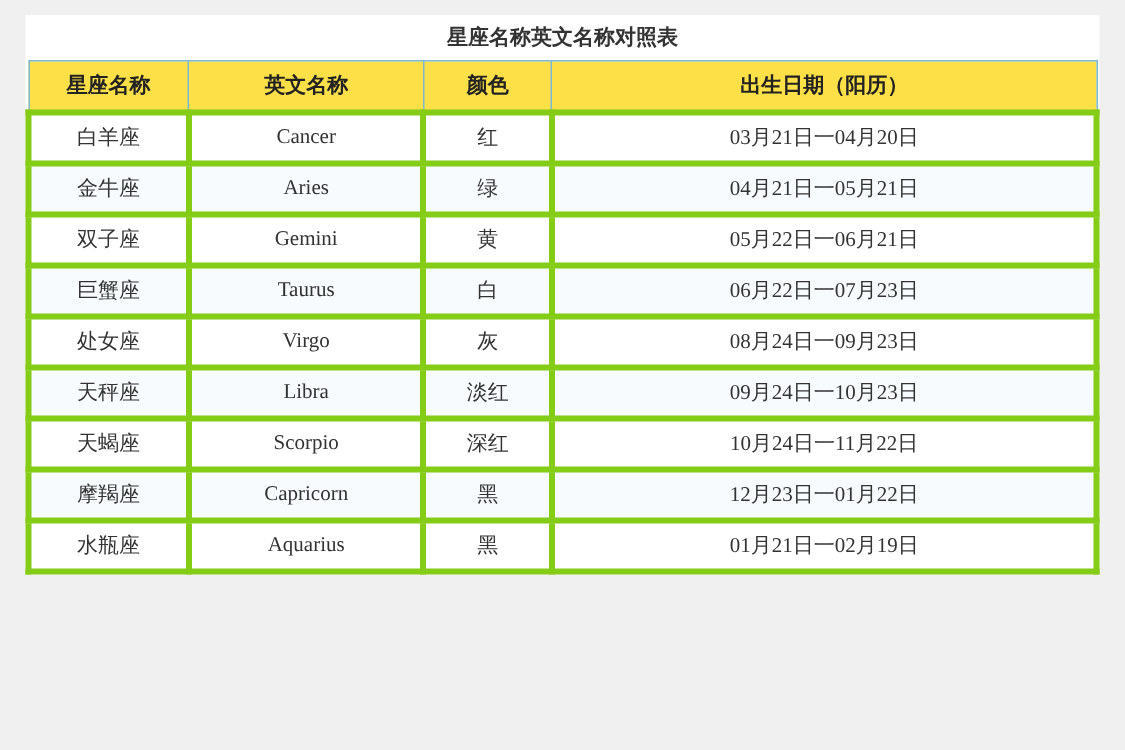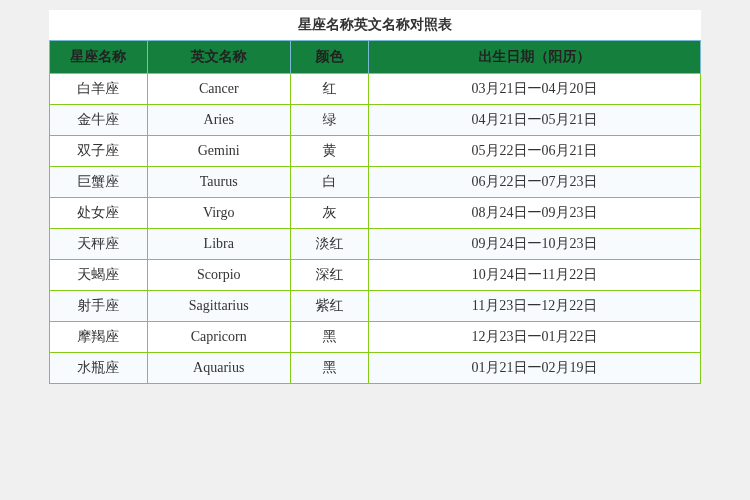--- a/index.html
+++ b/index.html
@@ -14,61 +14,61 @@
       background: #f0f0f0;
       display: flex;
       justify-content: center;
       align-items: flex-start;
       padding: 10px;
       font-family: "SimSun", "宋体", serif;
       overflow: hidden;
     }
 
     .container {
-      width: 652px;
+      width: 716px;
       background: #fff;
     }
 
     .page-title {
       text-align: center;
       font-size: 14px;
       color: #333;
       padding: 6px 0;
       font-weight: bold;
     }
 
     table {
       width: 100%;
       border-collapse: collapse;
       font-size: 14px;
     }
 
     thead tr {
-      background-color: #15803d;
+      background-color: #fde047;
     }
 
     thead th {
       border: 1px solid #7ab8d4;
       padding: 7px 10px;
       text-align: center;
       font-weight: bold;
       color: #222;
       font-size: 14px;
     }
 
     tbody tr {
       background-color: #fff;
     }
 
     tbody tr:nth-child(even) {
       background-color: #f7fbfe;
     }
 
     tbody td {
-      border: 1px solid #84cc16;
+      border: 4px solid #84cc16;
       padding: 6px 10px;
       text-align: center;
       color: #333;
       font-size: 14px;
     }
 
     .col-cn { width: 15%; }
     .col-en { width: 22%; text-align: center; }
     .col-color { width: 12%; }
     .col-date { width: 51%; }
@@ -124,26 +124,20 @@
           <td>淡红</td>
           <td>09月24日一10月23日</td>
         </tr>
         <tr>
           <td>天蝎座</td>
           <td>Scorpio</td>
           <td>深红</td>
           <td>10月24日一11月22日</td>
         </tr>
         <tr>
-          <td>射手座</td>
-          <td>Sagittarius</td>
-          <td>紫红</td>
-          <td>11月23日一12月22日</td>
-        </tr>
-        <tr>
           <td>摩羯座</td>
           <td>Capricorn</td>
           <td>黑</td>
           <td>12月23日一01月22日</td>
         </tr>
         <tr>
           <td>水瓶座</td>
           <td>Aquarius</td>
           <td>黑</td>
           <td>01月21日一02月19日</td>

